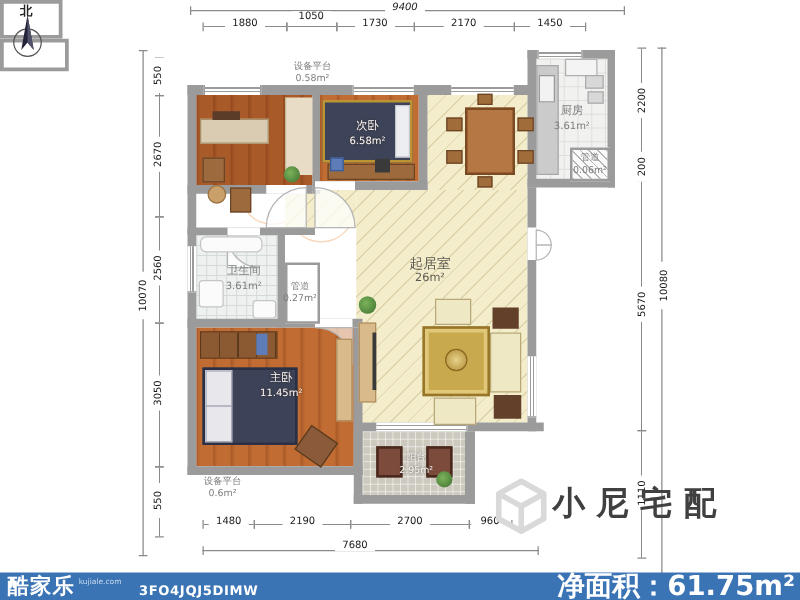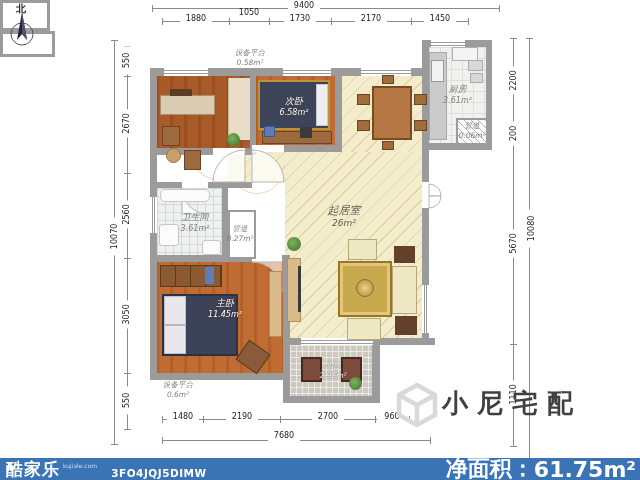--- a/index.html
+++ b/index.html
@@ -17,21 +17,21 @@
   
   .wood-dark{background:repeating-linear-gradient(90deg,#94491f 0px,#a85a28 3px,#a85a28 13px,#94491f 14px);}
   .wood{background:repeating-linear-gradient(90deg,#a85a28 0px,#c06c33 3px,#c06c33 13px,#a85a28 14px);}
   .cream{background-color:#f4edcb;background-image:repeating-linear-gradient(135deg,rgba(165,145,85,.28) 0px,rgba(165,145,85,.28) 1px,transparent 1px,transparent 10px);}
   .tile{background-color:#f1f2f0;background-image:linear-gradient(#dcdfdb 1px,transparent 1px),linear-gradient(90deg,#dcdfdb 1px,transparent 1px);background-size:11px 11px;}
   .tile-b{background-color:#eef1f0;background-image:linear-gradient(#d3dad8 1px,transparent 1px),linear-gradient(90deg,#d3dad8 1px,transparent 1px);background-size:8px 8px;}
   .balc{background-color:#cdc9bf;background-image:linear-gradient(rgba(255,255,255,.55) 1px,transparent 1px),linear-gradient(90deg,rgba(255,255,255,.55) 1px,transparent 1px);background-size:6px 6px;}
   .hatch{background:repeating-linear-gradient(45deg,#b5b5b5 0 1px,transparent 1px 5px),#fafafa;border:2px solid #9b9b9b;}
   .box-w{background:#fff;border:3px solid #9b9b9b;}
   
-  .rlabel{position:absolute;text-align:center;line-height:1.3;pointer-events:none;font-style:italic;}
+  .rlabel{position:absolute;text-align:center;line-height:1.3;pointer-events:none;}
   .rlabel .rname{display:block;font-size:9px;}
   .rlabel .rarea{display:block;font-size:8px;}
   .lt{color:#fff;text-shadow:0 0 2px rgba(60,30,10,.8);}
   .dk{color:#7d7d7d;}
   .big .rname{font-size:11px;color:#5a5a52;}
   .big .rarea{font-size:9px;color:#5a5a52;}
   .tiny .rname{font-size:7.5px;}
   .tiny .rarea{font-size:7.5px;}
   
   .dline-h{position:absolute;height:0;border-top:1px solid #8a8a8a;}
@@ -225,21 +225,21 @@
   <div class="rlabel tiny dk" style="left:150px;top:380px;width:56px;">
     <span class="rname">设备平台</span>
     <span class="rarea">0.6m²</span>
   </div>
   <div class="rlabel tiny" style="left:305px;top:361px;width:56px;color:#f4f4f0;text-shadow:0 0 2px rgba(80,70,60,.9);">
     <span class="rname">阳台</span>
     <span class="rarea">2.95m²</span>
   </div>
 
   <div class="dline-h" style="left:152px;top:8px;width:348px;"></div>
-  <div class="dlab" style="left:288px;top:2px;width:30px;">9400</div>
+  <div class="dlab" style="left:308px;top:2px;width:30px;font-style:italic;">9400</div>
   <div class="dseg-h" style="left:162px;top:18px;width:66px;"></div>
   <div class="dseg-h" style="left:229px;top:18px;width:39px;"></div>
   <div class="dseg-h" style="left:269px;top:18px;width:61px;"></div>
   <div class="dseg-h" style="left:331px;top:18px;width:79px;"></div>
   <div class="dseg-h" style="left:411px;top:18px;width:56px;"></div>
   <div class="dlab" style="left:180px;top:15px;width:30px;">1880</div>
   <div class="dlab" style="left:233px;top:9px;width:30px;">1050</div>
   <div class="dlab" style="left:284px;top:15px;width:30px;">1730</div>
   <div class="dlab" style="left:355px;top:15px;width:30px;">2170</div>
   <div class="dlab" style="left:424px;top:15px;width:30px;">1450</div>

